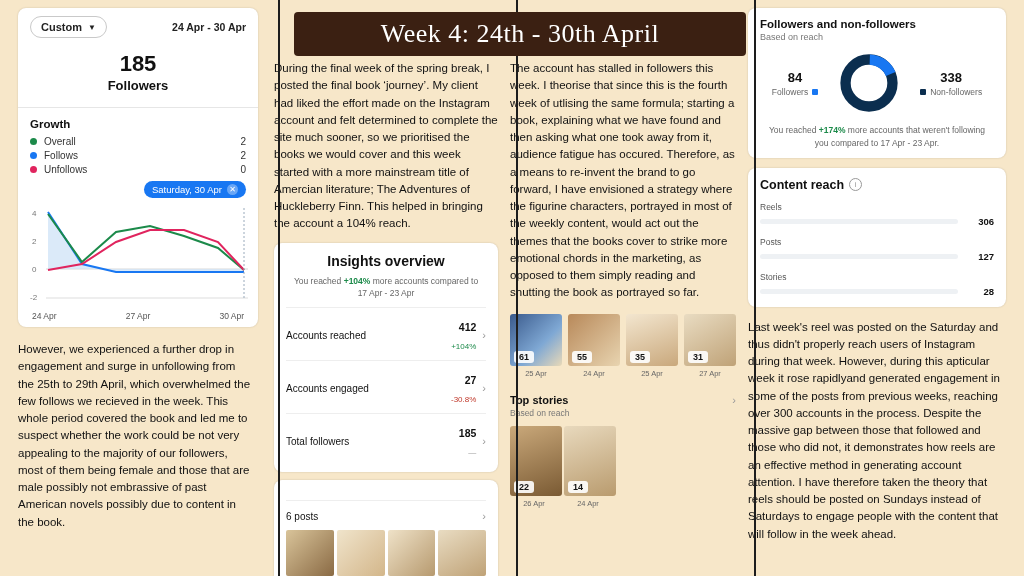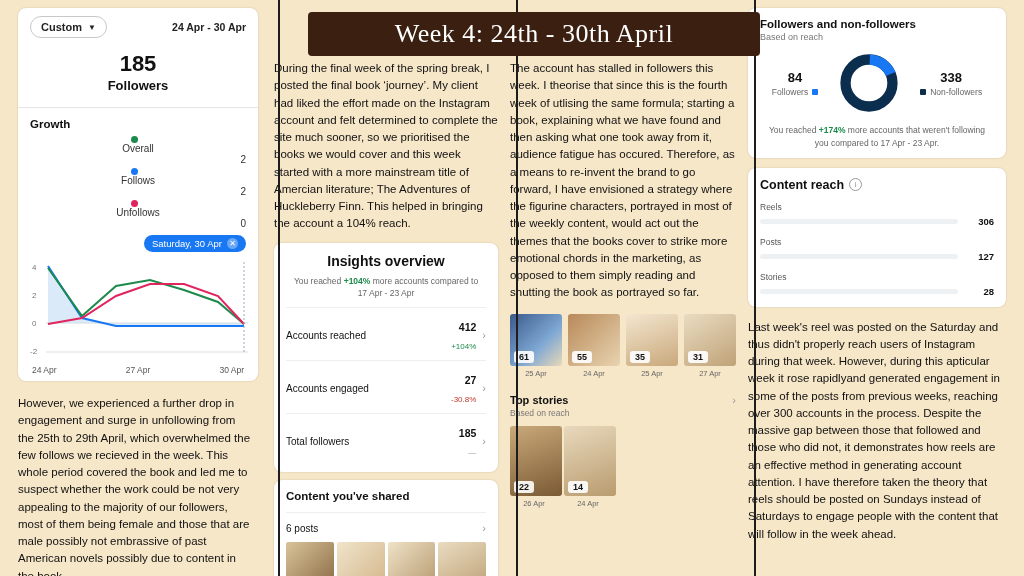--- a/index.html
+++ b/index.html
@@ -23,21 +23,21 @@
     border:1px solid #c9c9c9;border-radius:16px;padding:4px 10px;
     font-size:11px;font-weight:bold;color:#222;display:flex;align-items:center;gap:6px;background:#fff;
   }
   .caret{font-size:8px;}
   .range-label{font-size:10.5px;color:#222;font-weight:bold;}
   .followers-block{text-align:center;padding:14px 0 10px;}
   .followers-num{font-size:22px;font-weight:bold;color:#111;line-height:1.1;}
   .followers-word{font-size:13px;font-weight:bold;color:#111;margin-top:2px;}
   .divider{height:1px;background:#e6e6e6;margin:4px -12px 0;}
   .growth-title{font-size:11.5px;font-weight:bold;color:#111;margin:10px 0 6px;}
-  .legend-row{display:flex;align-items:center;font-size:10px;color:#333;margin:3px 0;flex-direction:column;}
+  .legend-row{display:flex;align-items:center;font-size:10px;color:#333;margin:3px 0;}
   .dot{width:7px;height:7px;border-radius:50%;margin-right:7px;flex:0 0 auto;}
   .legend-val{margin-left:auto;color:#333;}
   .pill-wrap{display:flex;justify-content:flex-end;margin-top:6px;}
   .pill{
     background:#1877f2;color:#fff;font-size:9.5px;border-radius:11px;
     padding:3px 8px;display:flex;align-items:center;gap:5px;
   }
   .pill .x{
     background:rgba(255,255,255,.35);border-radius:50%;width:11px;height:11px;
     display:inline-flex;align-items:center;justify-content:center;font-size:8px;line-height:1;
@@ -112,21 +112,21 @@
   .bar-block{margin-top:10px;}
   .bar-name{font-size:8.5px;color:#555;}
   .bar-line{display:flex;align-items:center;gap:8px;margin-top:4px;}
   .bar-track{flex:1;height:5px;background:#eef1f4;border-radius:3px;overflow:hidden;}
   .bar-fill{height:100%;background:#1877f2;border-radius:3px;}
   .bar-val{font-size:9.5px;color:#111;font-weight:bold;width:28px;text-align:right;}
   .c4-text{font-size:11.5px;color:#111;line-height:1.5;margin-top:12px;}
 
   
   .banner{
-    position:absolute;left:308px;top:12px;width:452px;height:44px;
+    position:absolute;left:294px;top:12px;width:452px;height:44px;
     background:#3b2012;border-radius:4px;display:flex;align-items:center;justify-content:center;z-index:5;
   }
   .banner span{font-family:"Liberation Serif", serif;color:#fff;font-size:26px;letter-spacing:.5px;}
 
   
   .sep{position:absolute;top:0;bottom:0;width:2px;background:#1d1d1d;}
 
   
   .bk1{background:linear-gradient(135deg,#3a5a8c,#7fa8d4 60%,#e8d9b8);text-align:right;}
   .bk2{background:linear-gradient(135deg,#b8895a,#e8d4b0);}
@@ -247,21 +247,20 @@
           <span class="row-vals">
             <span class="row-val">185</span><br>
             <span class="row-delta delta-flat">—</span>
           </span>
           <span class="chev">›</span>
         </span>
       </div>
     </div>
 
     <div class="card shared-card">
-      <div class="shared-title">Content you've shared</div>
       <div class="posts-row">
         <span class="row-label">6 posts</span>
         <span class="chev">›</span>
       </div>
       <div class="thumbs">
         <div class="thumb bk6"></div>
         <div class="thumb bk7"></div>
         <div class="thumb bk8"></div>
         <div class="thumb bk4"></div>
       </div>

